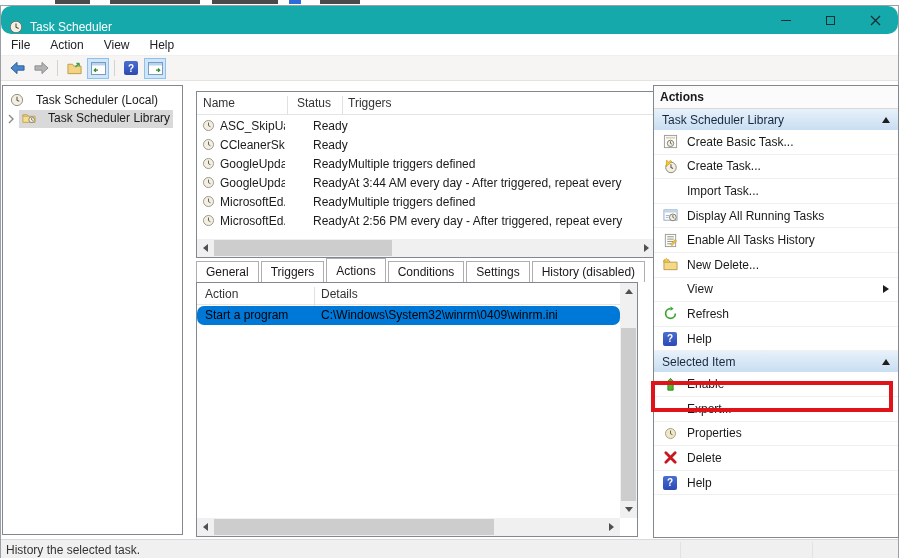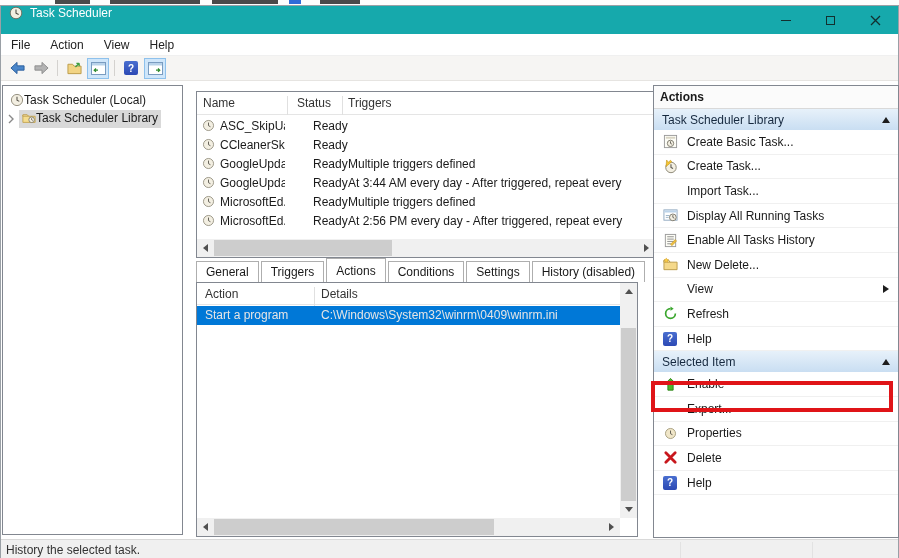--- a/index.html
+++ b/index.html
@@ -8,40 +8,40 @@
   .screen { position:relative; width:899px; height:558px; background:#fff; }
 
   
   .sliver { position:absolute; left:0; top:0; width:899px; height:5px; background:#fdfdfd; overflow:hidden; }
   .sliver i { position:absolute; top:0; height:4px; background:#4a4a4a; }
   .sliver i.blue { background:#2f6bd8; }
 
   
   .app { position:absolute; left:0; top:5px; width:899px; height:553px; background:#fff; border:1px solid #9aa0a6; }
 
-  .titlebar { position:absolute; left:0; top:0; width:100%; height:28px; background:#16a9ac; display:flex; align-items:flex-start; }
+  .titlebar { position:absolute; left:0; top:0; width:100%; height:28px; background:#16a9ac; display:flex; align-items:flex-end;border-radius:10px; }
   .titlebar .appicon { width:14px; height:14px; margin-left:8px; display:inline-flex; }
   .titlebar .ttext { color:#ffffff; margin-left:7px; font-size:12px; }
   .wincontrols { position:absolute; right:0; top:0; height:28px; display:flex; }
   .wbtn { width:45px; height:28px; display:flex; align-items:center; justify-content:center; }
   .glyph-min { width:10px; height:1px; background:#12302f; }
   .glyph-max { width:9px; height:9px; border:1px solid #12302f; }
 
   .menubar { position:absolute; left:0; top:28px; width:100%; height:22px; background:#ffffff; display:flex; align-items:center; border-bottom:1px solid #f0f0f0; }
   .menu-item { padding:16px 10px; color:#222; }
 
   .toolbar { position:absolute; left:0; top:50px; width:100%; height:25px; background:#f6f5f3; border-bottom:1px solid #e6e4e1; display:flex; align-items:center; padding-left:4px; }
   .tbtn { width:22px; height:21px; display:flex; align-items:center; justify-content:center; margin:0 1px; }
   .tbtn.hl { background:#cfe6fa; border:1px solid #8ec1ec; }
   .tsep { width:1px; height:16px; background:#d4d2cf; margin:0 4px; }
 
   
   .tree { position:absolute; left:1px; top:79px; width:181px; height:450px; background:#fff; border:1px solid #828790; padding-top:4px; }
   .trow { height:19px; display:flex; align-items:center; }
-  .trow .lbl { margin-left:0; white-space:nowrap; }
+  .trow .lbl { margin-left:12px; white-space:nowrap; }
   .trow.root { padding-left:6px; }
   .trow.child { padding-left:4px; }
   .trow.child .sel { background:#d9d9d9; padding:1px 3px 2px 2px; display:flex; align-items:center; }
   .chev { display:inline-flex; width:10px; margin-right:2px; }
 
   .ic { display:inline-flex; align-items:center; justify-content:center; width:15px; height:15px; flex:0 0 auto; }
 
   
   .tasklist { position:absolute; left:195px; top:85px; width:477px; height:167px; background:#fff; border:1px solid #828790; }
   .tl-head { position:absolute; left:0; top:0; right:17px; height:23px; border-bottom:1px solid #e5e5e5; }
@@ -73,21 +73,21 @@
   .tabs { position:absolute; left:195px; top:252px; width:445px; height:24px; display:flex; align-items:flex-end; }
   .tab { border:1px solid #aeaeae; border-bottom:none; background:#ffffff; padding:3px 9px 4px 9px; height:21px; margin-right:2px; color:#1a1a1a; white-space:nowrap; }
   .tab.active { height:24px; padding-top:5px; position:relative; z-index:2; }
 
   
   .details { position:absolute; left:195px; top:276px; width:442px; height:255px; background:#fff; border:1px solid #828790; }
   .dt-head { position:absolute; left:0; top:0; right:17px; height:22px; border-bottom:1px solid #e5e5e5; }
   .dt-head span { position:absolute; top:4px; color:#333; }
   .dt-rows { position:absolute; left:0; top:23px; right:17px; bottom:18px; }
   .dtrow { height:19px; position:relative; }
-  .dtrow.selected { background:#0078d7; color:#e5e5e5; }
+  .dtrow.selected { background:#0078d7; color:#000000;border-radius:7px; }
   .dtrow .a { position:absolute; left:8px; top:2px; white-space:nowrap; }
   .dtrow .d { position:absolute; left:124px; top:2px; white-space:nowrap;text-align:center; }
   .details .hsb { right:17px; }
 
   
   .actions { position:absolute; left:652px; top:79px; width:246px; height:453px; background:#fff; border:1px solid #828790; }
   .ap-title { height:23px; border-bottom:1px solid #d9d9d9; display:flex; align-items:center; padding-left:6px; font-weight:bold; background:#fbfbfb; }
   .ap-group-head { height:21px; background:linear-gradient(#e7f1fa,#c9def2); display:flex; align-items:center; padding:0 8px; color:#16293f; position:relative; }
   .ap-group-head .collapse { position:absolute; right:8px; width:0; height:0; border:4px solid transparent; border-bottom:6px solid #1d1d1d; border-top:none; }
   .ap-item { height:24.6px; display:flex; align-items:center; padding-left:8px; border-bottom:1px solid #f0f0f0; position:relative; color:#1a1a1a; }

